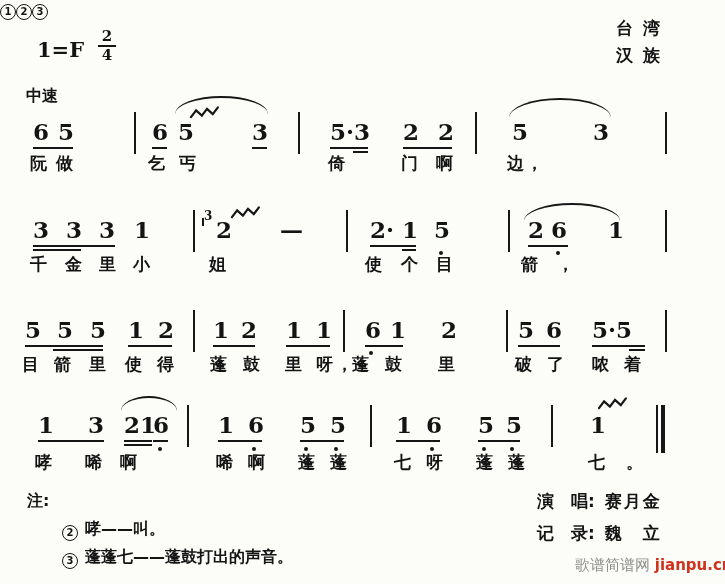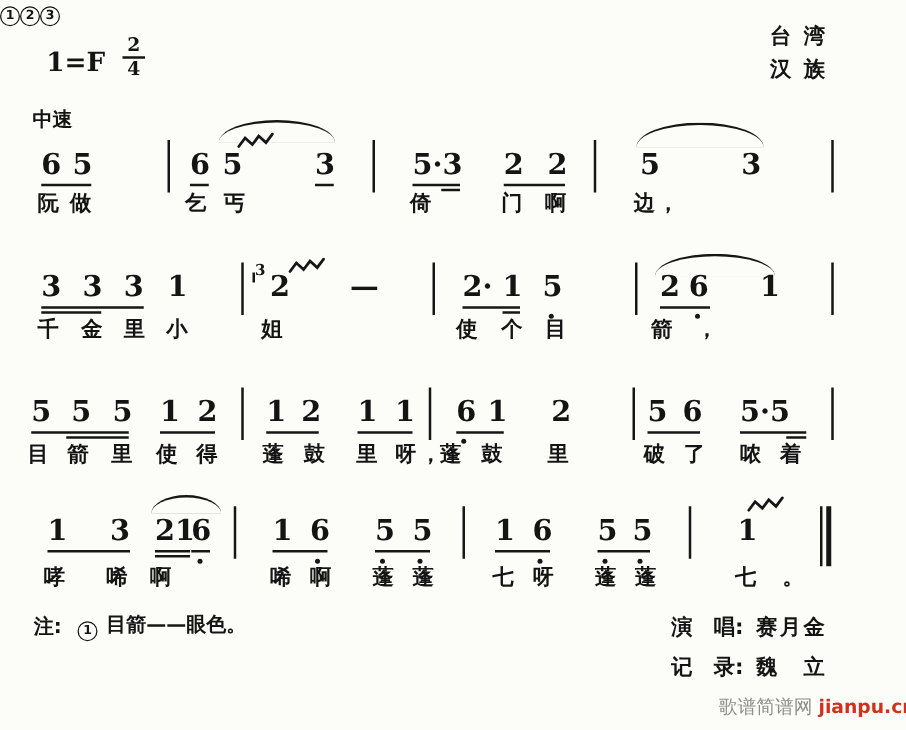--- a/index.html
+++ b/index.html
@@ -54,22 +54,25 @@
 
   <div id="score"><span class="note abs" style="left: 33px; top: 120px;">6</span><span class="note abs" style="left: 58px; top: 120px;">5</span><span class="note abs" style="left: 152px; top: 120px;">6</span><span class="note abs" style="left: 178px; top: 120px;">5</span><span class="note abs" style="left: 252px; top: 120px;">3</span><span class="note abs" style="left: 330px; top: 120px;">5·3</span><span class="note abs" style="left: 403px; top: 120px;">2</span><span class="note abs" style="left: 438px; top: 120px;">2</span><span class="note abs" style="left: 512px; top: 120px;">5</span><span class="note abs" style="left: 593px; top: 120px;">3</span><div class="beam abs" style="left: 33px; top: 147px; width: 40px; height: 2px;"></div><div class="beam abs" style="left: 152px; top: 147px; width: 15px; height: 2px;"></div><div class="beam abs" style="left: 252px; top: 147px; width: 15px; height: 2px;"></div><div class="beam abs" style="left: 330px; top: 147px; width: 38px; height: 2px;"></div><div class="beam abs" style="left: 353px; top: 151px; width: 15px; height: 2px;"></div><div class="beam abs" style="left: 403px; top: 147px; width: 49px; height: 2px;"></div><div class="barline abs" style="left: 134px; top: 112px; width: 2px; height: 42px;"></div><div class="barline abs" style="left: 298px; top: 112px; width: 2px; height: 42px;"></div><div class="barline abs" style="left: 475px; top: 112px; width: 2px; height: 42px;"></div><div class="barline abs" style="left: 665px; top: 112px; width: 2px; height: 42px;"></div><div class="slur abs" style="left: 175px; top: 96px; width: 93px; height: 16px;"></div><div class="slur abs" style="left: 509px; top: 98px; width: 102px; height: 18px;"></div><div class="trem abs" style="left: 188px; top: 103px; width: 36px; height: 12px;"><svg width="36" height="12" viewBox="0 0 36 12">
           <path d="M2 9 L8 3 L13 9 L19 3 L24 9 L30 3" fill="none" stroke="#161616" stroke-width="2.2" stroke-linecap="round"></path>
         </svg></div><span class="lyric abs" style="left: 30px; top: 153px;">阮</span><span class="lyric abs" style="left: 56px; top: 153px;">做</span><span class="lyric abs" style="left: 148px; top: 153px;">乞</span><span class="lyric abs" style="left: 179px; top: 153px;">丐</span><span class="lyric abs" style="left: 328px; top: 153px;">倚</span><span class="lyric abs" style="left: 401px; top: 153px;">门</span><span class="lyric abs" style="left: 436px; top: 153px;">啊</span><span class="lyric abs" style="left: 507px; top: 153px;">边</span><span class="lyric abs" style="left: 526px; top: 153px;">，</span><span class="note abs" style="left: 33px; top: 218px;">3</span><span class="note abs" style="left: 66px; top: 218px;">3</span><span class="note abs" style="left: 99px; top: 218px;">3</span><span class="note abs" style="left: 134px; top: 218px;">1</span><span class="note small abs" style="left: 204px; top: 210px;">3</span><span class="note abs" style="left: 216px; top: 218px;">2</span><span class="note abs" style="left: 280px; top: 218px;">—</span><span class="note abs" style="left: 370px; top: 218px;">2·</span><span class="note abs" style="left: 402px; top: 218px;">1</span><span class="note abs" style="left: 434px; top: 218px;">5</span><span class="note abs" style="left: 528px; top: 218px;">2</span><span class="note abs" style="left: 551px; top: 218px;">6</span><span class="note abs" style="left: 608px; top: 218px;">1</span><div class="beam abs" style="left: 33px; top: 245px; width: 82px; height: 2px;"></div><div class="beam abs" style="left: 33px; top: 249px; width: 48px; height: 2px;"></div><div class="beam abs" style="left: 370px; top: 245px; width: 46px; height: 2px;"></div><div class="beam abs" style="left: 402px; top: 249px; width: 14px; height: 2px;"></div><div class="beam abs" style="left: 528px; top: 245px; width: 40px; height: 2px;"></div><div class="gstem abs" style="left: 202px; top: 218px; width: 1.6px; height: 8px;"></div><div class="barline abs" style="left: 193px; top: 210px; width: 2px; height: 42px;"></div><div class="barline abs" style="left: 346px; top: 210px; width: 2px; height: 42px;"></div><div class="barline abs" style="left: 508px; top: 210px; width: 2px; height: 42px;"></div><div class="barline abs" style="left: 665px; top: 210px; width: 2px; height: 42px;"></div><div class="slur abs" style="left: 524px; top: 203px; width: 96px; height: 16px;"></div><div class="odot abs" style="left: 439px; top: 251px; width: 4px; height: 4px;"></div><div class="odot abs" style="left: 556px; top: 251px; width: 4px; height: 4px;"></div><div class="trem abs" style="left: 229px; top: 203px; width: 36px; height: 12px;"><svg width="36" height="12" viewBox="0 0 36 12">
           <path d="M2 9 L8 3 L13 9 L19 3 L24 9 L30 3" fill="none" stroke="#161616" stroke-width="2.2" stroke-linecap="round"></path>
         </svg></div><span class="lyric abs" style="left: 30px; top: 254px;">千</span><span class="lyric abs" style="left: 65px; top: 254px;">金</span><span class="lyric abs" style="left: 99px; top: 254px;">里</span><span class="lyric abs" style="left: 133px; top: 254px;">小</span><span class="lyric abs" style="left: 209px; top: 254px;">姐</span><span class="lyric abs" style="left: 365px; top: 254px;">使</span><span class="lyric abs" style="left: 401px; top: 254px;">个</span><span class="lyric abs" style="left: 436px; top: 254px;">目</span><span class="lyric abs" style="left: 521px; top: 254px;">箭</span><span class="circ" style="left: 543px; top: 256px;">1</span><span class="lyric abs" style="left: 557px; top: 254px;">，</span><span class="note abs" style="left: 25px; top: 318px;">5</span><span class="note abs" style="left: 57px; top: 318px;">5</span><span class="note abs" style="left: 90px; top: 318px;">5</span><span class="note abs" style="left: 128px; top: 318px;">1</span><span class="note abs" style="left: 158px; top: 318px;">2</span><span class="note abs" style="left: 213px; top: 318px;">1</span><span class="note abs" style="left: 241px; top: 318px;">2</span><span class="note abs" style="left: 286px; top: 318px;">1</span><span class="note abs" style="left: 316px; top: 318px;">1</span><span class="note abs" style="left: 365px; top: 318px;">6</span><span class="note abs" style="left: 390px; top: 318px;">1</span><span class="note abs" style="left: 441px; top: 318px;">2</span><span class="note abs" style="left: 518px; top: 318px;">5</span><span class="note abs" style="left: 546px; top: 318px;">6</span><span class="note abs" style="left: 592px; top: 318px;">5·5</span><div class="beam abs" style="left: 25px; top: 345px; width: 78px; height: 2px;"></div><div class="beam abs" style="left: 53px; top: 349px; width: 50px; height: 2px;"></div><div class="beam abs" style="left: 128px; top: 345px; width: 44px; height: 2px;"></div><div class="beam abs" style="left: 213px; top: 345px; width: 42px; height: 2px;"></div><div class="beam abs" style="left: 286px; top: 345px; width: 44px; height: 2px;"></div><div class="beam abs" style="left: 365px; top: 345px; width: 38px; height: 2px;"></div><div class="beam abs" style="left: 518px; top: 345px; width: 42px; height: 2px;"></div><div class="beam abs" style="left: 592px; top: 345px; width: 53px; height: 2px;"></div><div class="beam abs" style="left: 629px; top: 349px; width: 16px; height: 2px;"></div><div class="barline abs" style="left: 193px; top: 310px; width: 2px; height: 42px;"></div><div class="barline abs" style="left: 343px; top: 310px; width: 2px; height: 42px;"></div><div class="barline abs" style="left: 506px; top: 310px; width: 2px; height: 42px;"></div><div class="barline abs" style="left: 665px; top: 310px; width: 2px; height: 42px;"></div><div class="odot abs" style="left: 369px; top: 351px; width: 4px; height: 4px;"></div><span class="lyric abs" style="left: 22px; top: 354px;">目</span><span class="lyric abs" style="left: 54px; top: 354px;">箭</span><span class="lyric abs" style="left: 89px; top: 354px;">里</span><span class="lyric abs" style="left: 125px; top: 354px;">使</span><span class="lyric abs" style="left: 157px; top: 354px;">得</span><span class="lyric abs" style="left: 210px; top: 354px;">蓬</span><span class="lyric abs" style="left: 243px; top: 354px;">鼓</span><span class="lyric abs" style="left: 285px; top: 354px;">里</span><span class="lyric abs" style="left: 316px; top: 354px;">呀</span><span class="lyric abs" style="left: 336px; top: 354px;">，</span><span class="lyric abs" style="left: 352px; top: 354px;">蓬</span><span class="lyric abs" style="left: 385px; top: 354px;">鼓</span><span class="lyric abs" style="left: 438px; top: 354px;">里</span><span class="lyric abs" style="left: 515px; top: 354px;">破</span><span class="lyric abs" style="left: 547px; top: 354px;">了</span><span class="lyric abs" style="left: 592px; top: 354px;">哝</span><span class="lyric abs" style="left: 624px; top: 354px;">着</span><span class="note abs" style="left: 38px; top: 413px;">1</span><span class="note abs" style="left: 88px; top: 413px;">3</span><span class="note abs" style="left: 124px; top: 413px;">21</span><span class="note abs" style="left: 153px; top: 413px;">6</span><span class="note abs" style="left: 218px; top: 413px;">1</span><span class="note abs" style="left: 248px; top: 413px;">6</span><span class="note abs" style="left: 300px; top: 413px;">5</span><span class="note abs" style="left: 330px; top: 413px;">5</span><span class="note abs" style="left: 396px; top: 413px;">1</span><span class="note abs" style="left: 426px; top: 413px;">6</span><span class="note abs" style="left: 478px; top: 413px;">5</span><span class="note abs" style="left: 506px; top: 413px;">5</span><span class="note abs" style="left: 590px; top: 413px;">1</span><div class="beam abs" style="left: 38px; top: 440px; width: 66px; height: 2px;"></div><div class="beam abs" style="left: 124px; top: 440px; width: 28px; height: 2px;"></div><div class="beam abs" style="left: 124px; top: 444px; width: 28px; height: 2px;"></div><div class="beam abs" style="left: 153px; top: 440px; width: 15px; height: 2px;"></div><div class="beam abs" style="left: 218px; top: 440px; width: 44px; height: 2px;"></div><div class="beam abs" style="left: 300px; top: 440px; width: 44px; height: 2px;"></div><div class="beam abs" style="left: 396px; top: 440px; width: 44px; height: 2px;"></div><div class="beam abs" style="left: 478px; top: 440px; width: 42px; height: 2px;"></div><div class="barline abs" style="left: 187px; top: 405px; width: 2px; height: 42px;"></div><div class="barline abs" style="left: 370px; top: 405px; width: 2px; height: 42px;"></div><div class="barline abs" style="left: 551px; top: 405px; width: 2px; height: 42px;"></div><div class="barline abs" style="left: 656px; top: 405px; width: 2px; height: 48px;"></div><div class="barline thick abs" style="left: 661px; top: 405px; width: 4px; height: 48px;"></div><div class="slur abs" style="left: 121px; top: 396px; width: 56px; height: 13px;"></div><div class="odot abs" style="left: 158px; top: 447px; width: 4px; height: 4px;"></div><div class="odot abs" style="left: 252px; top: 447px; width: 4px; height: 4px;"></div><div class="odot abs" style="left: 304px; top: 447px; width: 4px; height: 4px;"></div><div class="odot abs" style="left: 334px; top: 447px; width: 4px; height: 4px;"></div><div class="odot abs" style="left: 430px; top: 447px; width: 4px; height: 4px;"></div><div class="odot abs" style="left: 482px; top: 447px; width: 4px; height: 4px;"></div><div class="odot abs" style="left: 510px; top: 447px; width: 4px; height: 4px;"></div><div class="trem abs" style="left: 596px; top: 394px; width: 36px; height: 12px;"><svg width="36" height="12" viewBox="0 0 36 12">
           <path d="M2 9 L8 3 L13 9 L19 3 L24 9 L30 3" fill="none" stroke="#161616" stroke-width="2.2" stroke-linecap="round"></path>
         </svg></div><span class="lyric abs" style="left: 35px; top: 452px;">哮</span><span class="circ" style="left: 57px; top: 454px;">2</span><span class="lyric abs" style="left: 85px; top: 452px;">唏</span><span class="lyric abs" style="left: 120px; top: 452px;">啊</span><span class="lyric abs" style="left: 216px; top: 452px;">唏</span><span class="lyric abs" style="left: 248px; top: 452px;">啊</span><span class="lyric abs" style="left: 298px; top: 452px;">蓬</span><span class="lyric abs" style="left: 330px; top: 452px;">蓬</span><span class="lyric abs" style="left: 394px; top: 452px;">七</span><span class="lyric abs" style="left: 426px; top: 452px;">呀</span><span class="lyric abs" style="left: 476px; top: 452px;">蓬</span><span class="lyric abs" style="left: 508px; top: 452px;">蓬</span><span class="lyric abs" style="left: 588px; top: 452px;">七</span><span class="circ" style="left: 610px; top: 454px;">3</span><span class="lyric abs" style="left: 626px; top: 452px;">。</span></div>
 
   <div class="fnlabel">注:</div>
-  <div class="fnitem" style="top:490px;">
-    <span class="circ">1</span><span>目箭——眼色。</span>
+  <div class="fnitem" style="top:519px;">
+    <span class="circ">2</span><span>哮——叫。</span>
+  </div>
+  <div class="fnitem" style="top:547px;">
+    <span class="circ">3</span><span>蓬蓬七——蓬鼓打出的声音。</span>
   </div>
 
   <div class="credit" style="top:522px;">
     <span>记　录:</span><span class="nm">魏　立</span>
   </div>
   <div class="credit" style="top:490px;">
     <span>演　唱:</span><span class="nm">赛月金</span>
   </div>
 
   <div class="wm">

